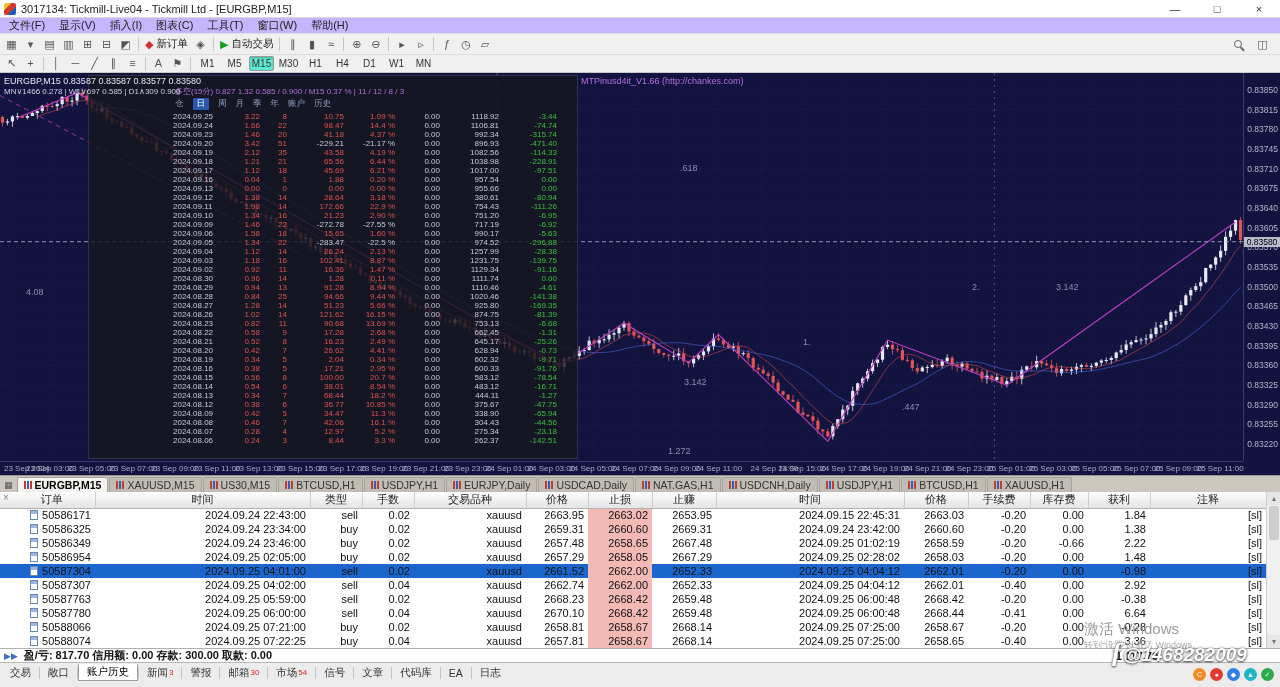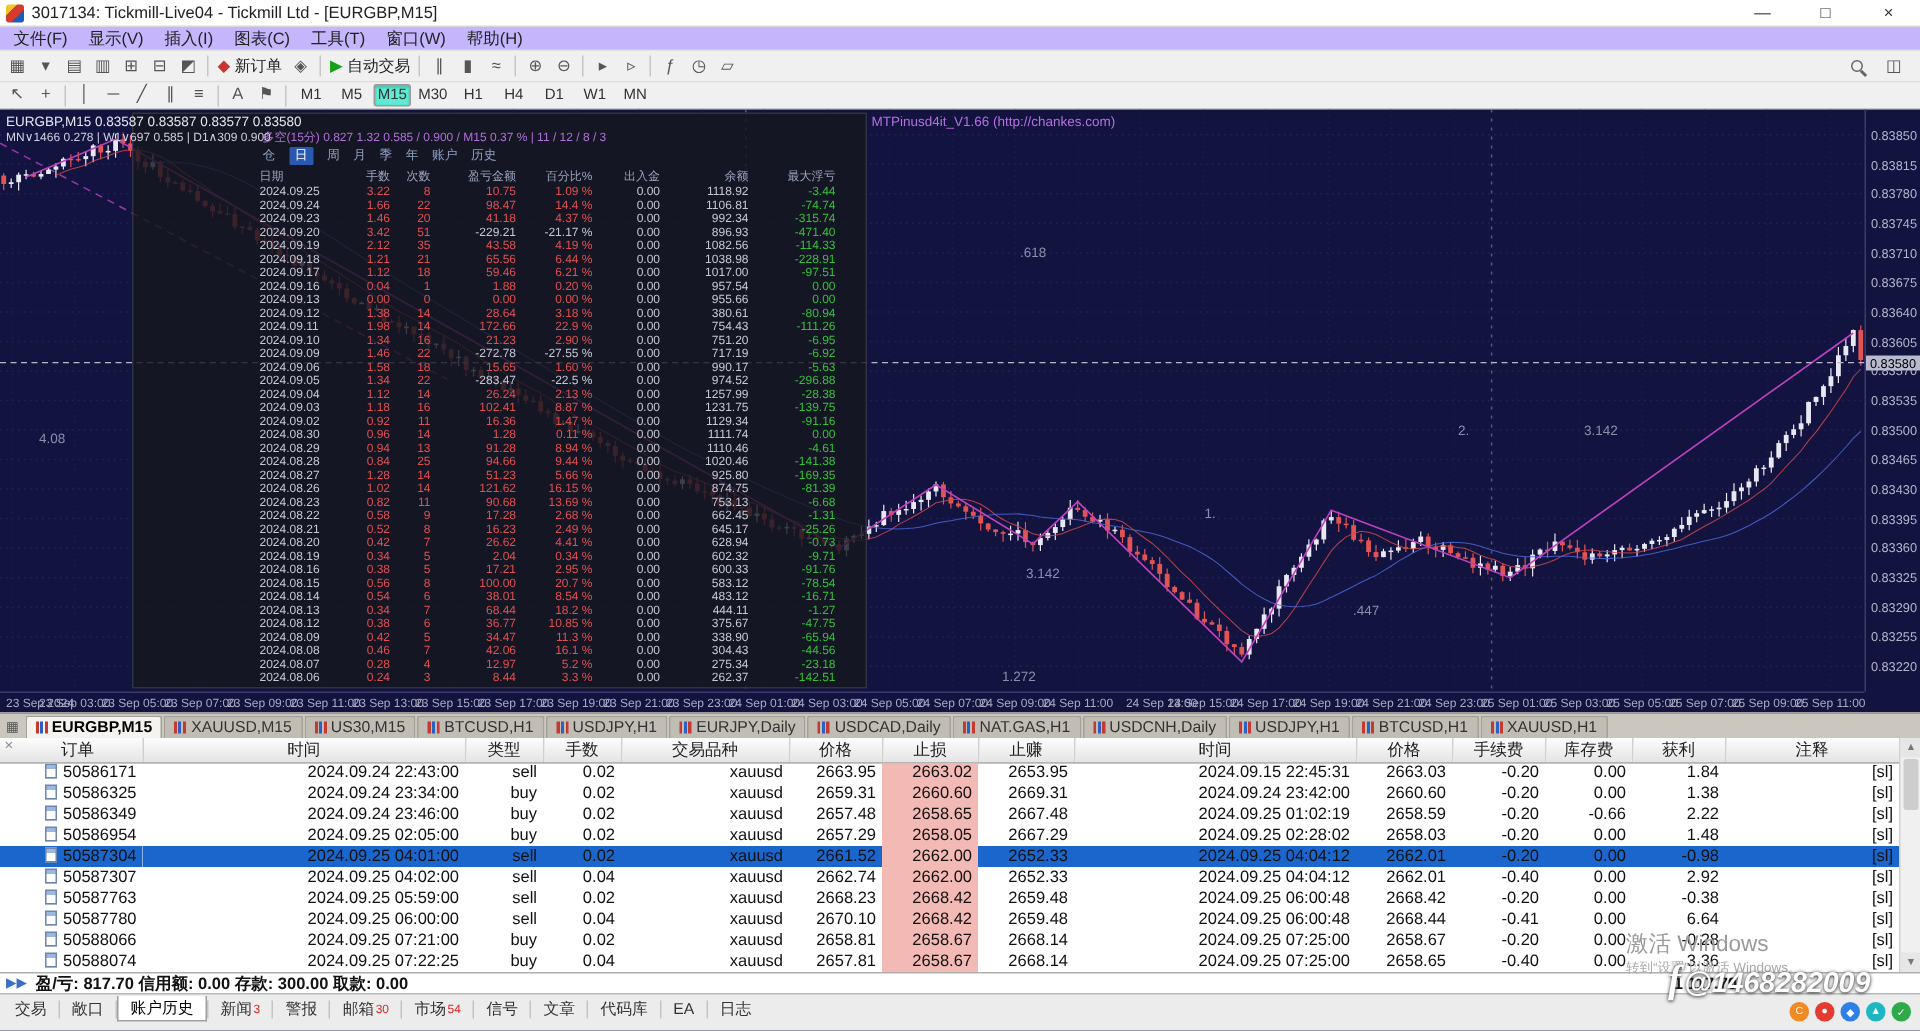--- a/index.html
+++ b/index.html
@@ -862,30 +862,20 @@
         <span class="ovtab">仓</span>
         <span class="ovtab active">日</span>
         <span class="ovtab">周</span>
         <span class="ovtab">月</span>
         <span class="ovtab">季</span>
         <span class="ovtab">年</span>
         <span class="ovtab">账户</span>
         <span class="ovtab">历史</span>
       </div>
     <div id="ov-table">
-        <div class="ovrow ovhead">
-          <span class="ovc ovc0">日期</span>
-          <span class="ovc ovc1">手数</span>
-          <span class="ovc ovc2">次数</span>
-          <span class="ovc ovc3 c-blu">盈亏金额</span>
-          <span class="ovc ovc4">百分比%</span>
-          <span class="ovc ovc5">出入金</span>
-          <span class="ovc ovc6 c-blu">余额</span>
-          <span class="ovc ovc7">最大浮亏</span>
-        </div>
         <div class="ovrow">
           <span class="ovc ovc0 c-wht">2024.09.25</span>
           <span class="ovc ovc1 c-red">3.22</span>
           <span class="ovc ovc2 c-red">8</span>
           <span class="ovc ovc3 c-red">10.75</span>
           <span class="ovc ovc4 c-red">1.09 %</span>
           <span class="ovc ovc5 c-wht">0.00</span>
           <span class="ovc ovc6 c-wht">1118.92</span>
           <span class="ovc ovc7 c-grn">-3.44</span>
         </div>
@@ -936,21 +926,21 @@
           <span class="ovc ovc3 c-red">65.56</span>
           <span class="ovc ovc4 c-red">6.44 %</span>
           <span class="ovc ovc5 c-wht">0.00</span>
           <span class="ovc ovc6 c-wht">1038.98</span>
           <span class="ovc ovc7 c-grn">-228.91</span>
         </div>
         <div class="ovrow">
           <span class="ovc ovc0 c-wht">2024.09.17</span>
           <span class="ovc ovc1 c-red">1.12</span>
           <span class="ovc ovc2 c-red">18</span>
-          <span class="ovc ovc3 c-red">59.46</span>
+          <span class="ovc ovc3 c-red">45.69</span>
           <span class="ovc ovc4 c-red">6.21 %</span>
           <span class="ovc ovc5 c-wht">0.00</span>
           <span class="ovc ovc6 c-wht">1017.00</span>
           <span class="ovc ovc7 c-grn">-97.51</span>
         </div>
         <div class="ovrow">
           <span class="ovc ovc0 c-wht">2024.09.16</span>
           <span class="ovc ovc1 c-red">0.04</span>
           <span class="ovc ovc2 c-red">1</span>
           <span class="ovc ovc3 c-red">1.88</span>

